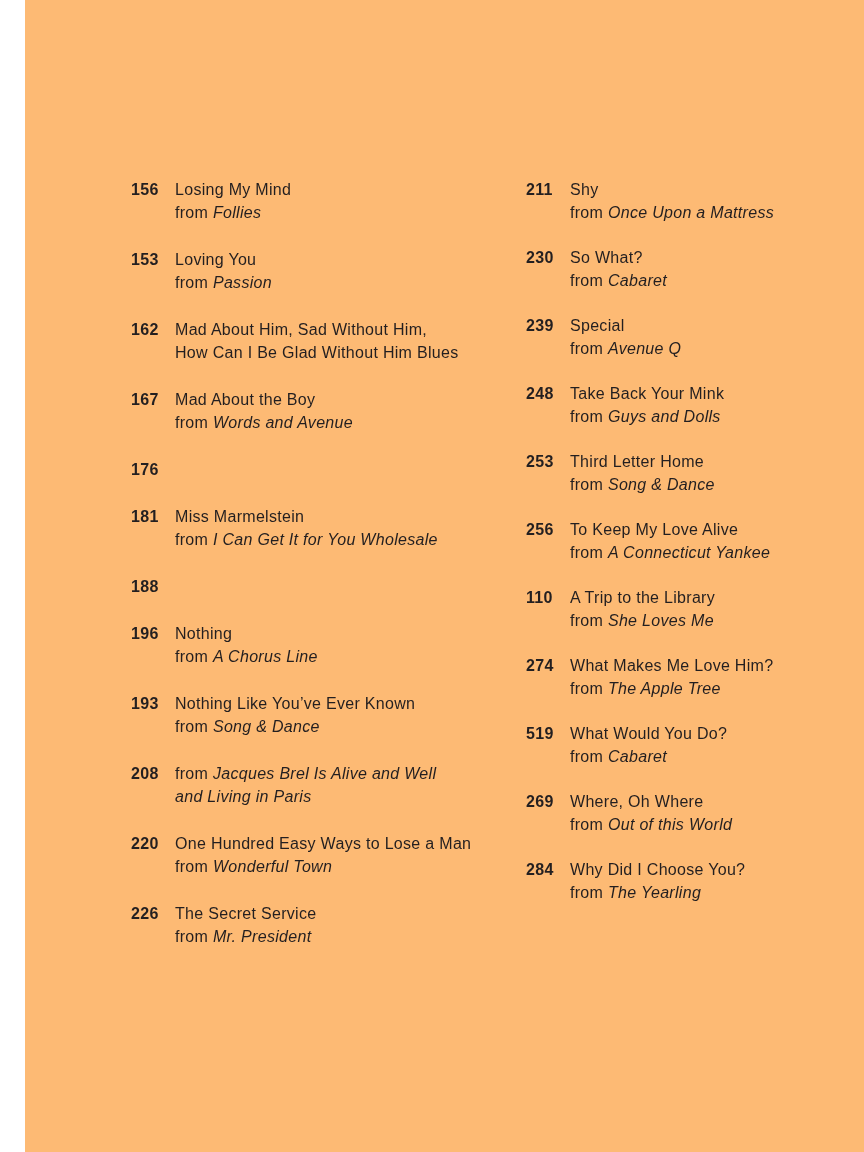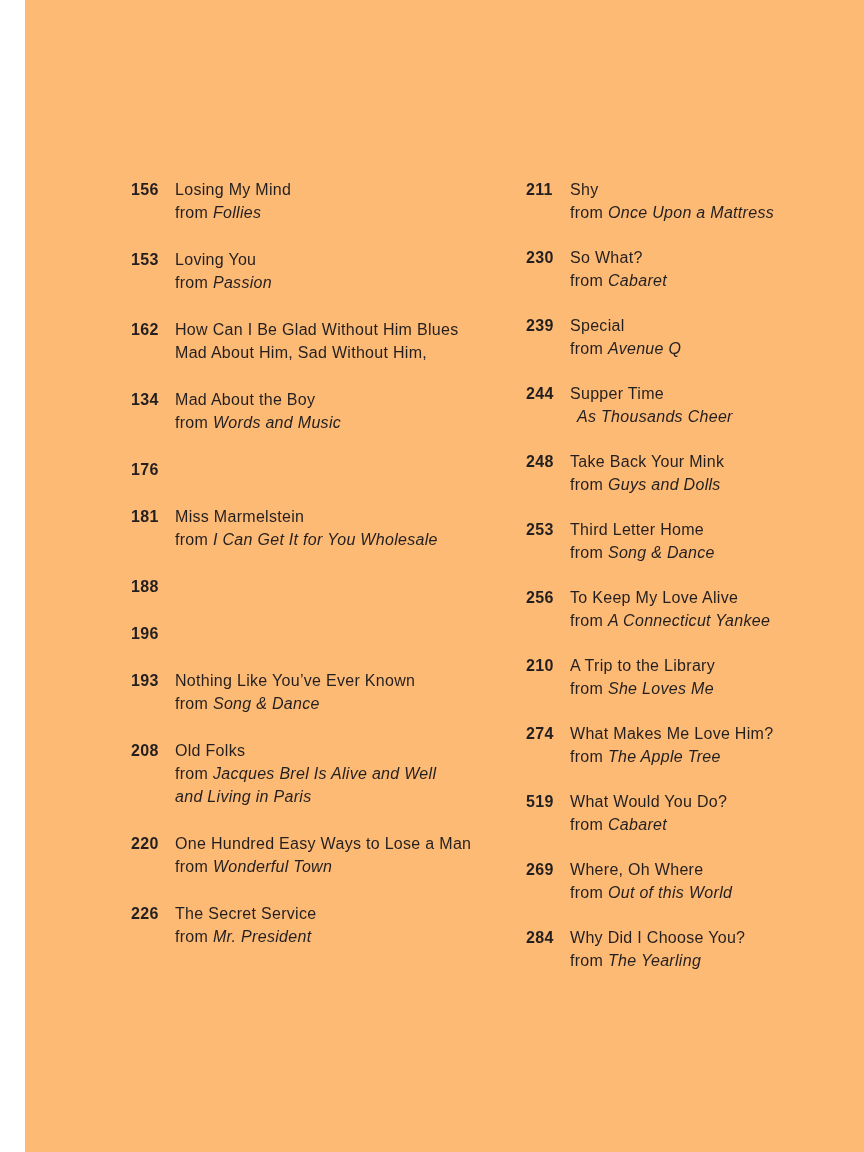--- a/index.html
+++ b/index.html
@@ -72,58 +72,61 @@
       <div class="entry">
         <div class="entry-num">153</div>
         <div class="entry-lines">
           <div class="title-line">Loving You</div>
           <div class="from-line"><span class="from-word">from</span> <span class="show-name">Passion</span></div>
         </div>
       </div>
       <div class="entry">
         <div class="entry-num">162</div>
         <div class="entry-lines">
+          <div class="title-line">Mad About Him, Sad Without Him,</div>
           <div class="title-line">How Can I Be Glad Without Him Blues</div>
-          <div class="title-line">Mad About Him, Sad Without Him,</div>
-        </div>
-      </div>
-      <div class="entry">
-        <div class="entry-num">134</div>
+        </div>
+      </div>
+      <div class="entry">
+        <div class="entry-num">167</div>
         <div class="entry-lines">
           <div class="title-line">Mad About the Boy</div>
-          <div class="from-line"><span class="from-word">from</span> <span class="show-name">Words and Music</span></div>
+          <div class="from-line"><span class="from-word">from</span> <span class="show-name">Words and Avenue</span></div>
         </div>
       </div>
       <div class="entry">
         <div class="entry-num">176</div>
       </div>
       <div class="entry">
         <div class="entry-num">181</div>
         <div class="entry-lines">
           <div class="title-line">Miss Marmelstein</div>
           <div class="from-line"><span class="from-word">from</span> <span class="show-name">I Can Get It for You Wholesale</span></div>
         </div>
       </div>
       <div class="entry">
         <div class="entry-num">188</div>
       </div>
       <div class="entry">
         <div class="entry-num">196</div>
+        <div class="entry-lines">
+          <div class="title-line">Nothing</div>
+          <div class="from-line"><span class="from-word">from</span> <span class="show-name">A Chorus Line</span></div>
+        </div>
       </div>
       <div class="entry">
         <div class="entry-num">193</div>
         <div class="entry-lines">
           <div class="title-line">Nothing Like You’ve Ever Known</div>
           <div class="from-line"><span class="from-word">from</span> <span class="show-name">Song &amp; Dance</span></div>
         </div>
       </div>
       <div class="entry">
         <div class="entry-num">208</div>
         <div class="entry-lines">
-          <div class="title-line">Old Folks</div>
           <div class="from-line"><span class="from-word">from</span> <span class="show-name">Jacques Brel Is Alive and Well</span></div>
           <div class="show-cont-line">and Living in Paris</div>
         </div>
       </div>
       <div class="entry">
         <div class="entry-num">220</div>
         <div class="entry-lines">
           <div class="title-line">One Hundred Easy Ways to Lose a Man</div>
           <div class="from-line"><span class="from-word">from</span> <span class="show-name">Wonderful Town</span></div>
         </div>
@@ -152,27 +155,20 @@
         </div>
       </div>
       <div class="entry">
         <div class="entry-num">239</div>
         <div class="entry-lines">
           <div class="title-line">Special</div>
           <div class="from-line"><span class="from-word">from</span> <span class="show-name">Avenue Q</span></div>
         </div>
       </div>
       <div class="entry">
-        <div class="entry-num">244</div>
-        <div class="entry-lines">
-          <div class="title-line">Supper Time</div>
-          <div class="from-line indented"><span class="show-name">As Thousands Cheer</span></div>
-        </div>
-      </div>
-      <div class="entry">
         <div class="entry-num">248</div>
         <div class="entry-lines">
           <div class="title-line">Take Back Your Mink</div>
           <div class="from-line"><span class="from-word">from</span> <span class="show-name">Guys and Dolls</span></div>
         </div>
       </div>
       <div class="entry">
         <div class="entry-num">253</div>
         <div class="entry-lines">
           <div class="title-line">Third Letter Home</div>
@@ -180,21 +176,21 @@
         </div>
       </div>
       <div class="entry">
         <div class="entry-num">256</div>
         <div class="entry-lines">
           <div class="title-line">To Keep My Love Alive</div>
           <div class="from-line"><span class="from-word">from</span> <span class="show-name">A Connecticut Yankee</span></div>
         </div>
       </div>
       <div class="entry">
-        <div class="entry-num">210</div>
+        <div class="entry-num">110</div>
         <div class="entry-lines">
           <div class="title-line">A Trip to the Library</div>
           <div class="from-line"><span class="from-word">from</span> <span class="show-name">She Loves Me</span></div>
         </div>
       </div>
       <div class="entry">
         <div class="entry-num">274</div>
         <div class="entry-lines">
           <div class="title-line">What Makes Me Love Him?</div>
           <div class="from-line"><span class="from-word">from</span> <span class="show-name">The Apple Tree</span></div>

